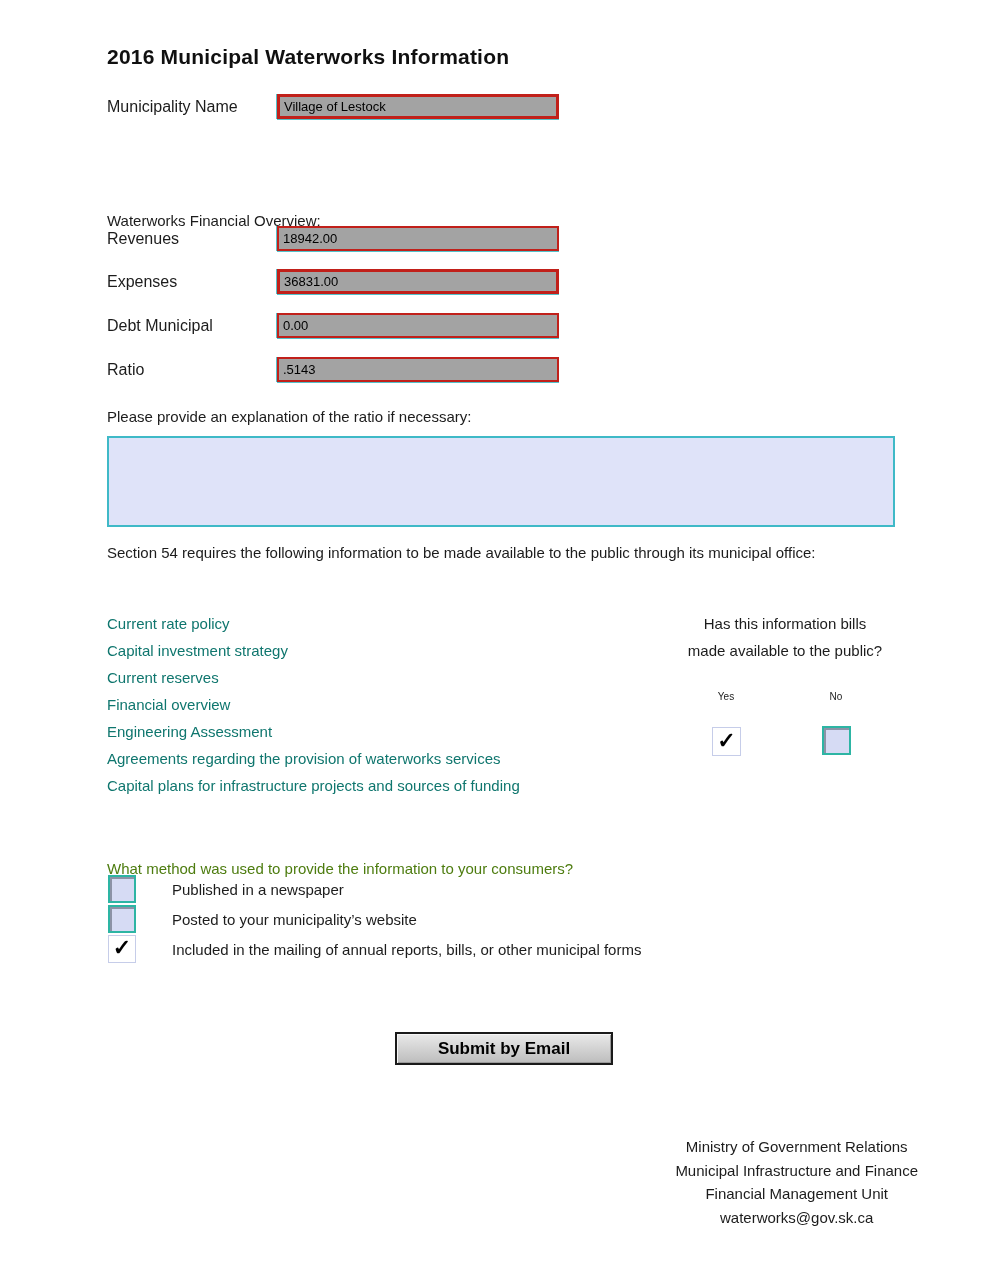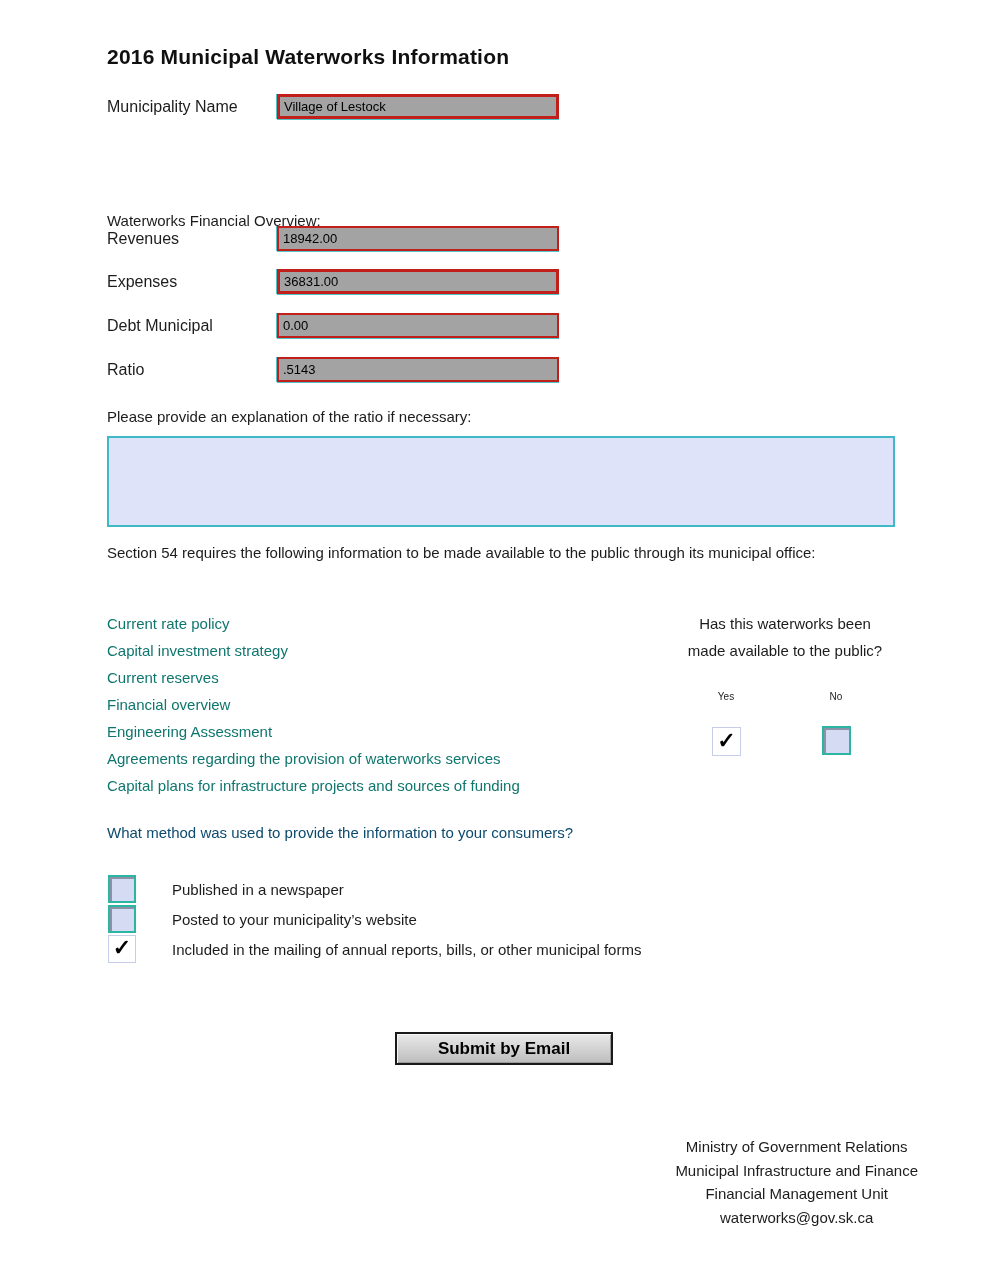--- a/index.html
+++ b/index.html
@@ -132,23 +132,23 @@
     font-weight: bold;
     color: #000000;
     line-height: 1;
     transform: translateY(-1px);
   }
   .cb-yes { position: absolute; left: 712px; top: 727px; }
   .cb-no  { position: absolute; left: 822px; top: 726px; }
 
   .method-question {
     position: absolute;
-    left: 107px; top: 824px;
-    font-size: 15px;
-    color: #0c4a6e;
+    left: 107px; top: 860px;
+    font-size: 15px;
+    color: #4d7c0f;
   }
 
   .method-options {
     position: absolute;
     left: 108px; top: 875px;
     display: flex;
     flex-direction: column;
     gap: 2px;
   }
   .method-row {
@@ -228,21 +228,21 @@
     <div>Current rate policy</div>
     <div>Capital investment strategy</div>
     <div>Current reserves</div>
     <div>Financial overview</div>
     <div>Engineering Assessment</div>
     <div>Agreements regarding the provision of waterworks services</div>
     <div>Capital plans for infrastructure projects and sources of funding</div>
   </div>
 
   <div class="availability-question">
-    <div>Has this waterworks been</div>
+    <div>Has this information bills</div>
     <div>made available to the public?</div>
   </div>
 
   <div class="yn-label yes">Yes</div>
   <div class="yn-label no">No</div>
 
   <div class="checkbox checked cb-yes">
     <span class="check-glyph">✓</span>
   </div>
   <div class="checkbox teal cb-no"></div>

